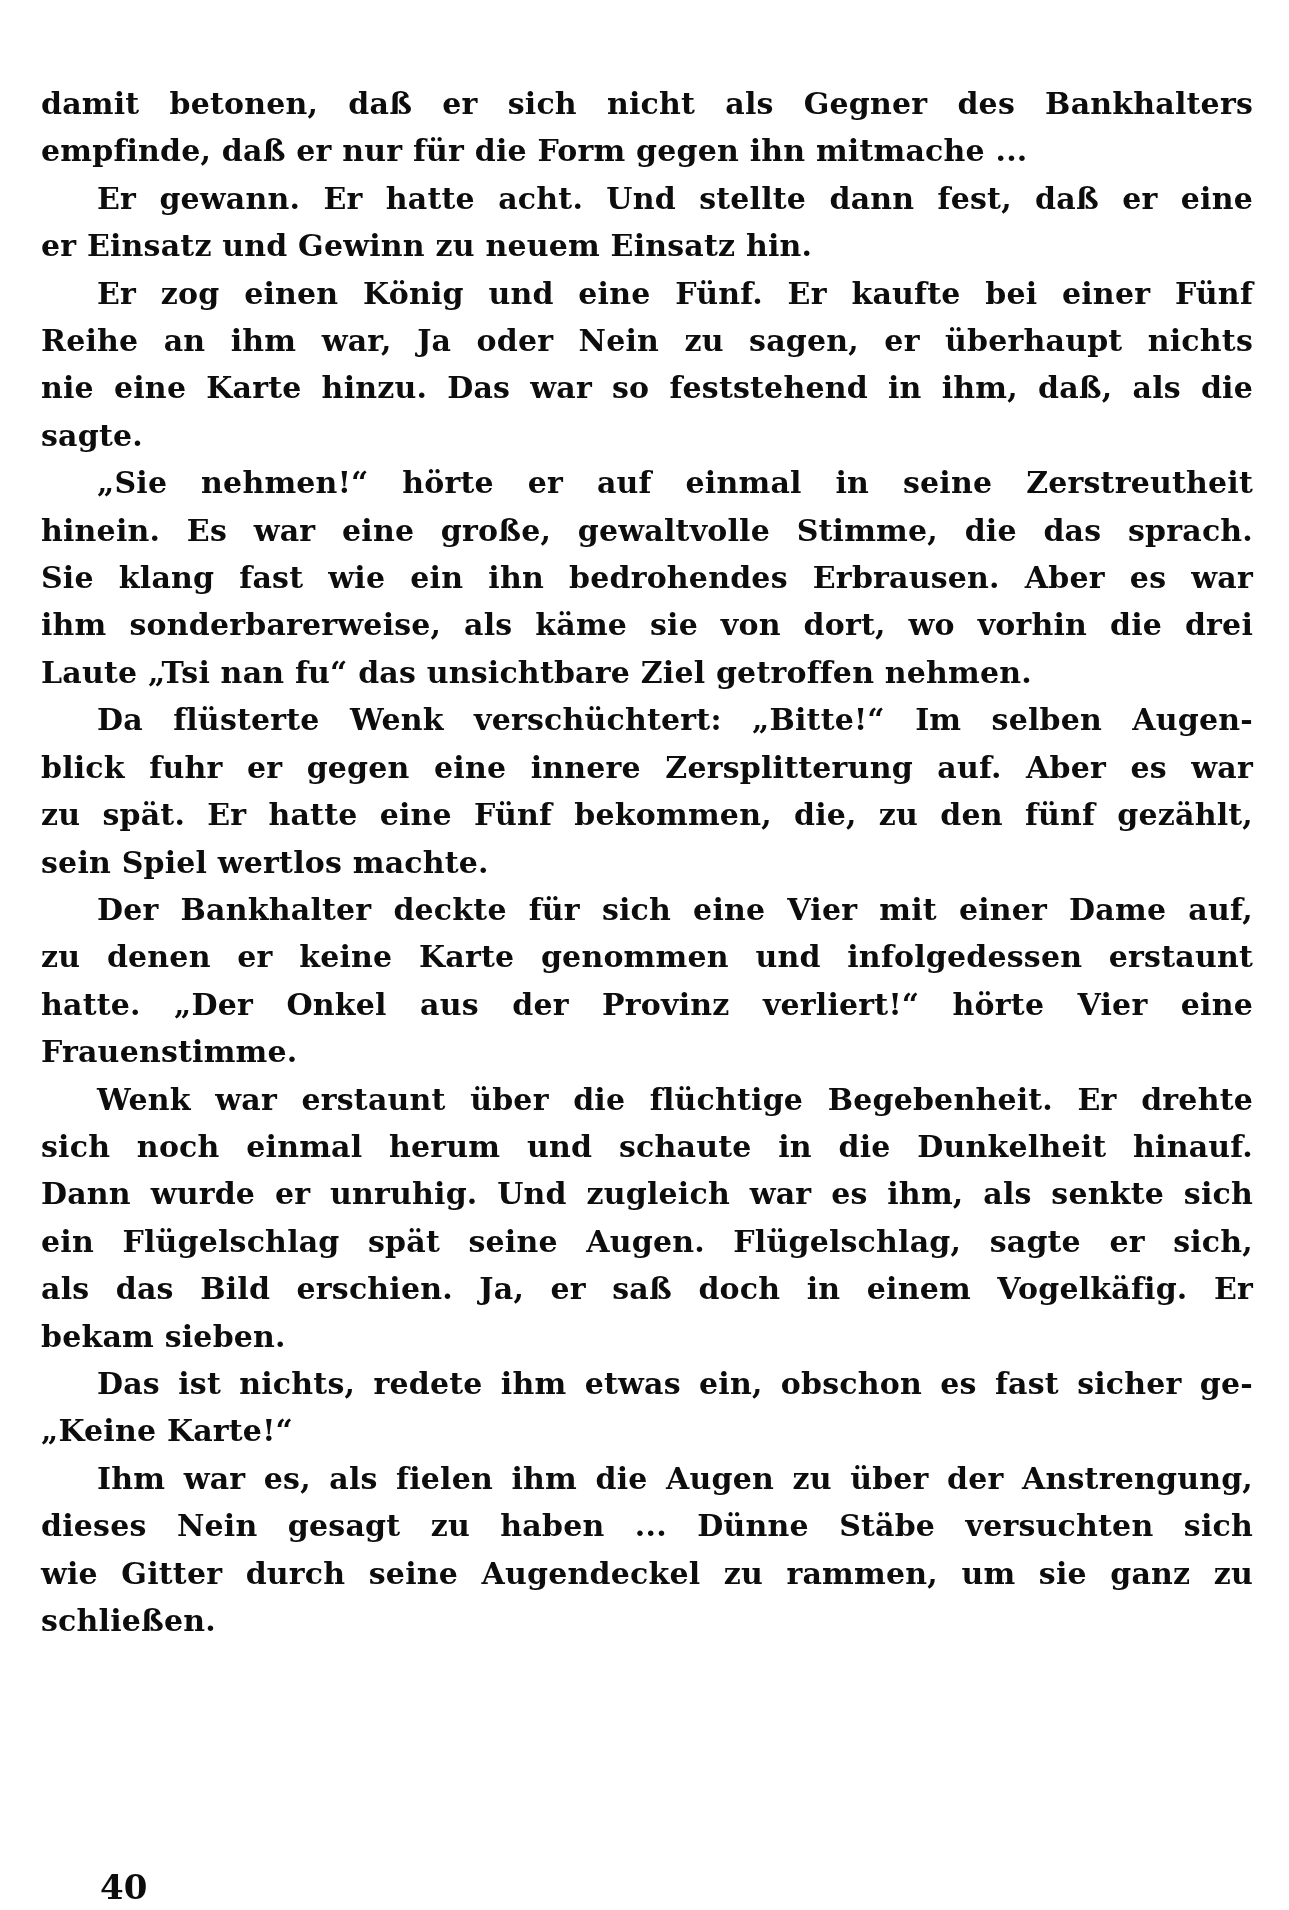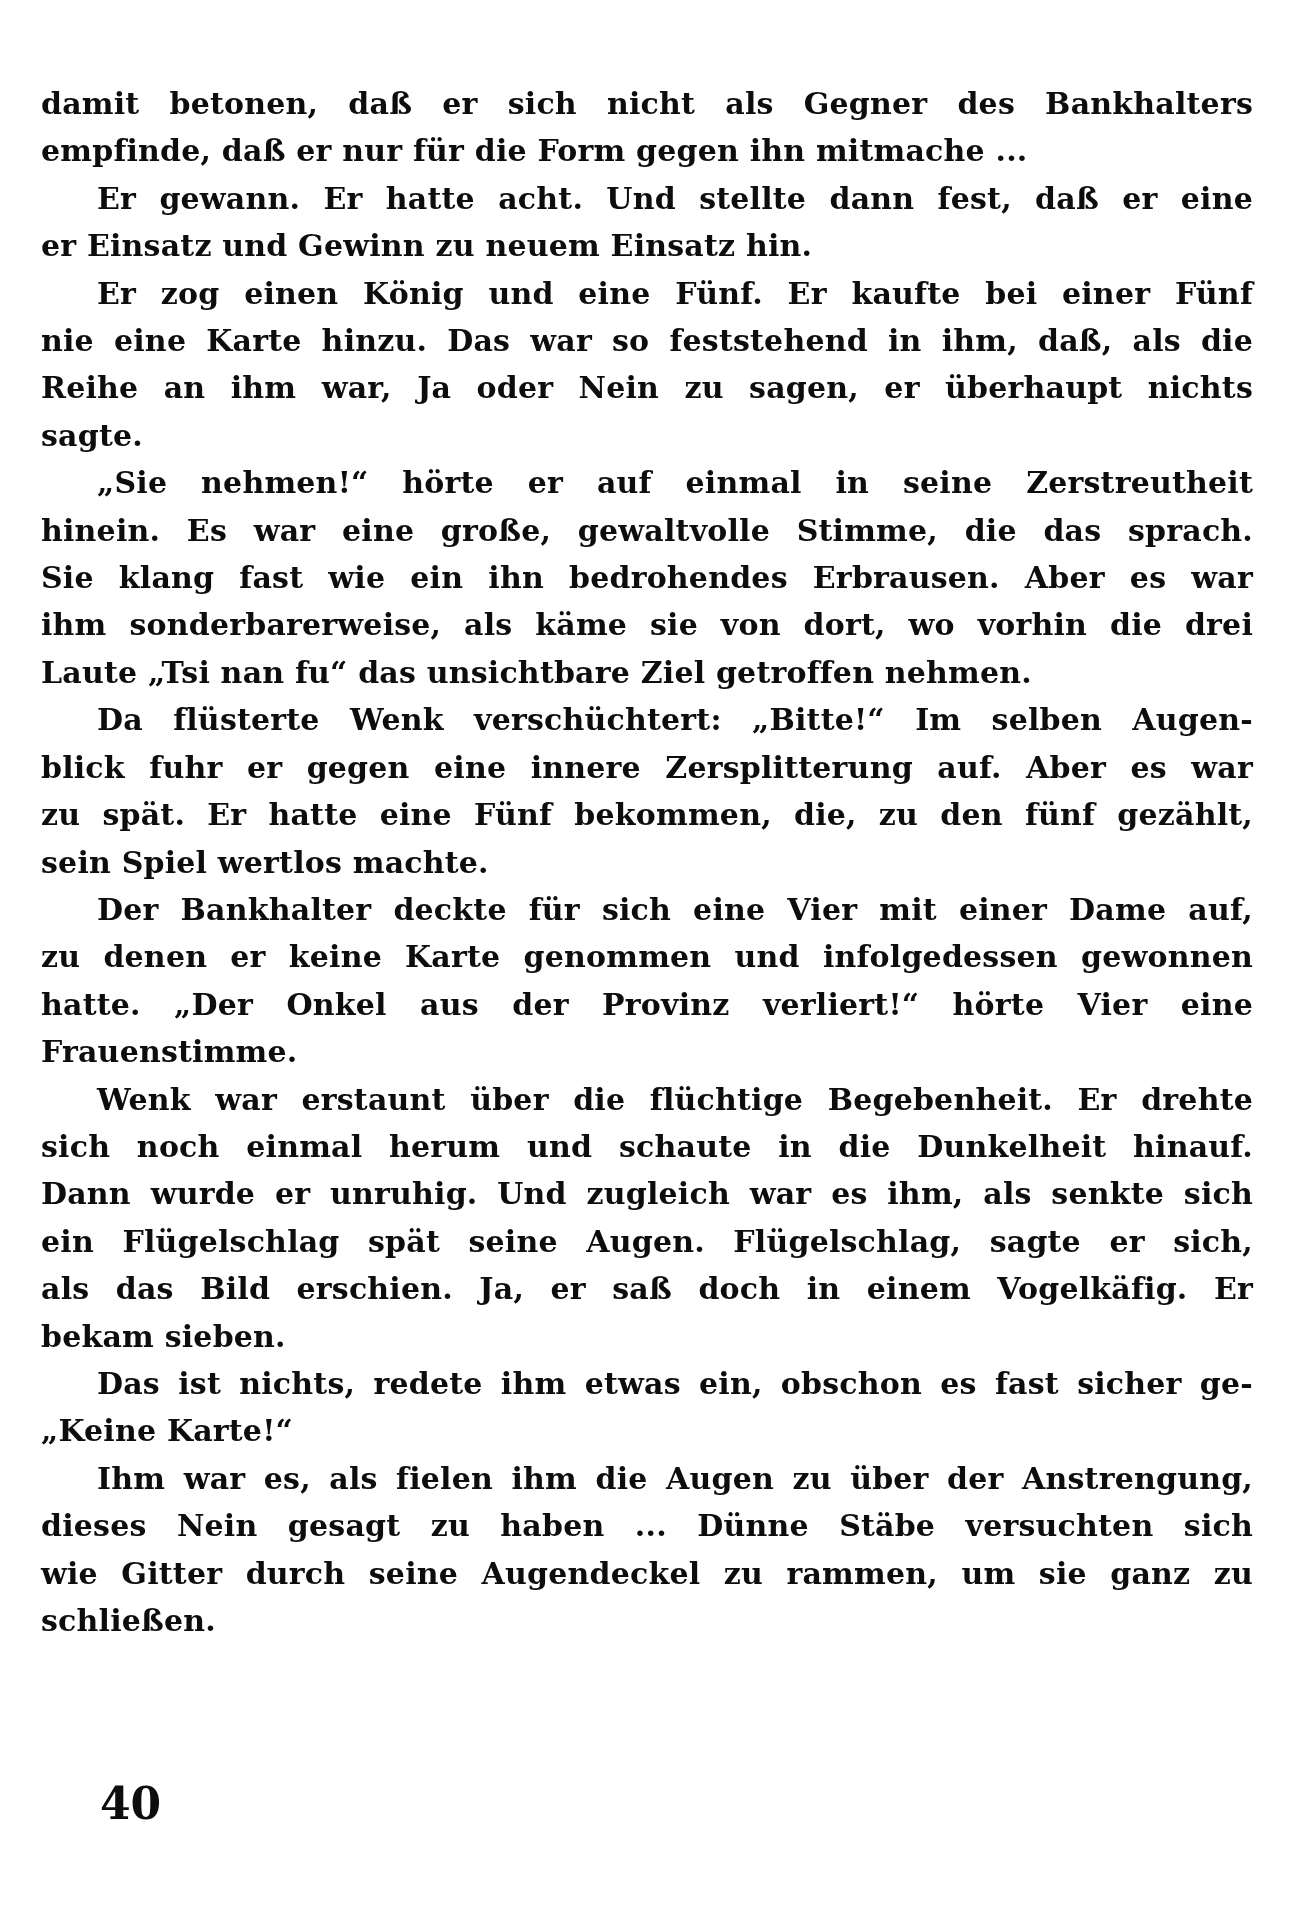--- a/index.html
+++ b/index.html
@@ -37,24 +37,24 @@
   .line.para-end {
     text-align: right;
     text-align-last: left;
   }
   .line.indent {
     text-indent: 56px;
   }
   .page-number {
     position: absolute;
     left: 100px;
-    top: 1778px;
+    top: 1867px;
     font-family: "DejaVu Serif", serif;
     font-weight: 700;
-    font-size: 44px;
+    font-size: 34px;
     color: #0d0d0d;
   }
 </style>
 </head>
 <body>
 
 <div class="scan-page">
   <div class="text-block">
 
     <div class="para">
@@ -62,43 +62,43 @@
       <div class="line para-end">empfinde, daß er nur für die Form gegen ihn mitmache ...</div>
     </div>
 
     <div class="para">
       <div class="line indent">Er gewann. Er hatte acht. Und stellte dann fest, daß er eine</div>
       <div class="line para-end">er Einsatz und Gewinn zu neuem Einsatz hin.</div>
     </div>
 
     <div class="para">
       <div class="line indent">Er zog einen König und eine Fünf. Er kaufte bei einer Fünf</div>
+      <div class="line">Reihe an ihm war, Ja oder Nein zu sagen, er überhaupt nichts</div>
       <div class="line">nie eine Karte hinzu. Das war so feststehend in ihm, daß, als die</div>
-      <div class="line">Reihe an ihm war, Ja oder Nein zu sagen, er überhaupt nichts</div>
       <div class="line para-end">sagte.</div>
     </div>
 
     <div class="para">
       <div class="line indent">„Sie nehmen!“ hörte er auf einmal in seine Zerstreutheit</div>
       <div class="line">hinein. Es war eine große, gewaltvolle Stimme, die das sprach.</div>
       <div class="line">Sie klang fast wie ein ihn bedrohendes Erbrausen. Aber es war</div>
       <div class="line">ihm sonderbarerweise, als käme sie von dort, wo vorhin die drei</div>
       <div class="line para-end">Laute „Tsi nan fu“ das unsichtbare Ziel getroffen nehmen.</div>
     </div>
 
     <div class="para">
       <div class="line indent">Da flüsterte Wenk verschüchtert: „Bitte!“ Im selben Augen-</div>
       <div class="line">blick fuhr er gegen eine innere Zersplitterung auf. Aber es war</div>
       <div class="line">zu spät. Er hatte eine Fünf bekommen, die, zu den fünf gezählt,</div>
       <div class="line para-end">sein Spiel wertlos machte.</div>
     </div>
 
     <div class="para">
       <div class="line indent">Der Bankhalter deckte für sich eine Vier mit einer Dame auf,</div>
-      <div class="line">zu denen er keine Karte genommen und infolgedessen gewonnen</div>
+      <div class="line">zu denen er keine Karte genommen und infolgedessen erstaunt</div>
       <div class="line">hatte. „Der Onkel aus der Provinz verliert!“ hörte Vier eine</div>
       <div class="line para-end">Frauenstimme.</div>
     </div>
 
     <div class="para">
       <div class="line indent">Wenk war erstaunt über die flüchtige Begebenheit. Er drehte</div>
       <div class="line">sich noch einmal herum und schaute in die Dunkelheit hinauf.</div>
       <div class="line">Dann wurde er unruhig. Und zugleich war es ihm, als senkte sich</div>
       <div class="line">ein Flügelschlag spät seine Augen. Flügelschlag, sagte er sich,</div>
       <div class="line">als das Bild erschien. Ja, er saß doch in einem Vogelkäfig. Er</div>

